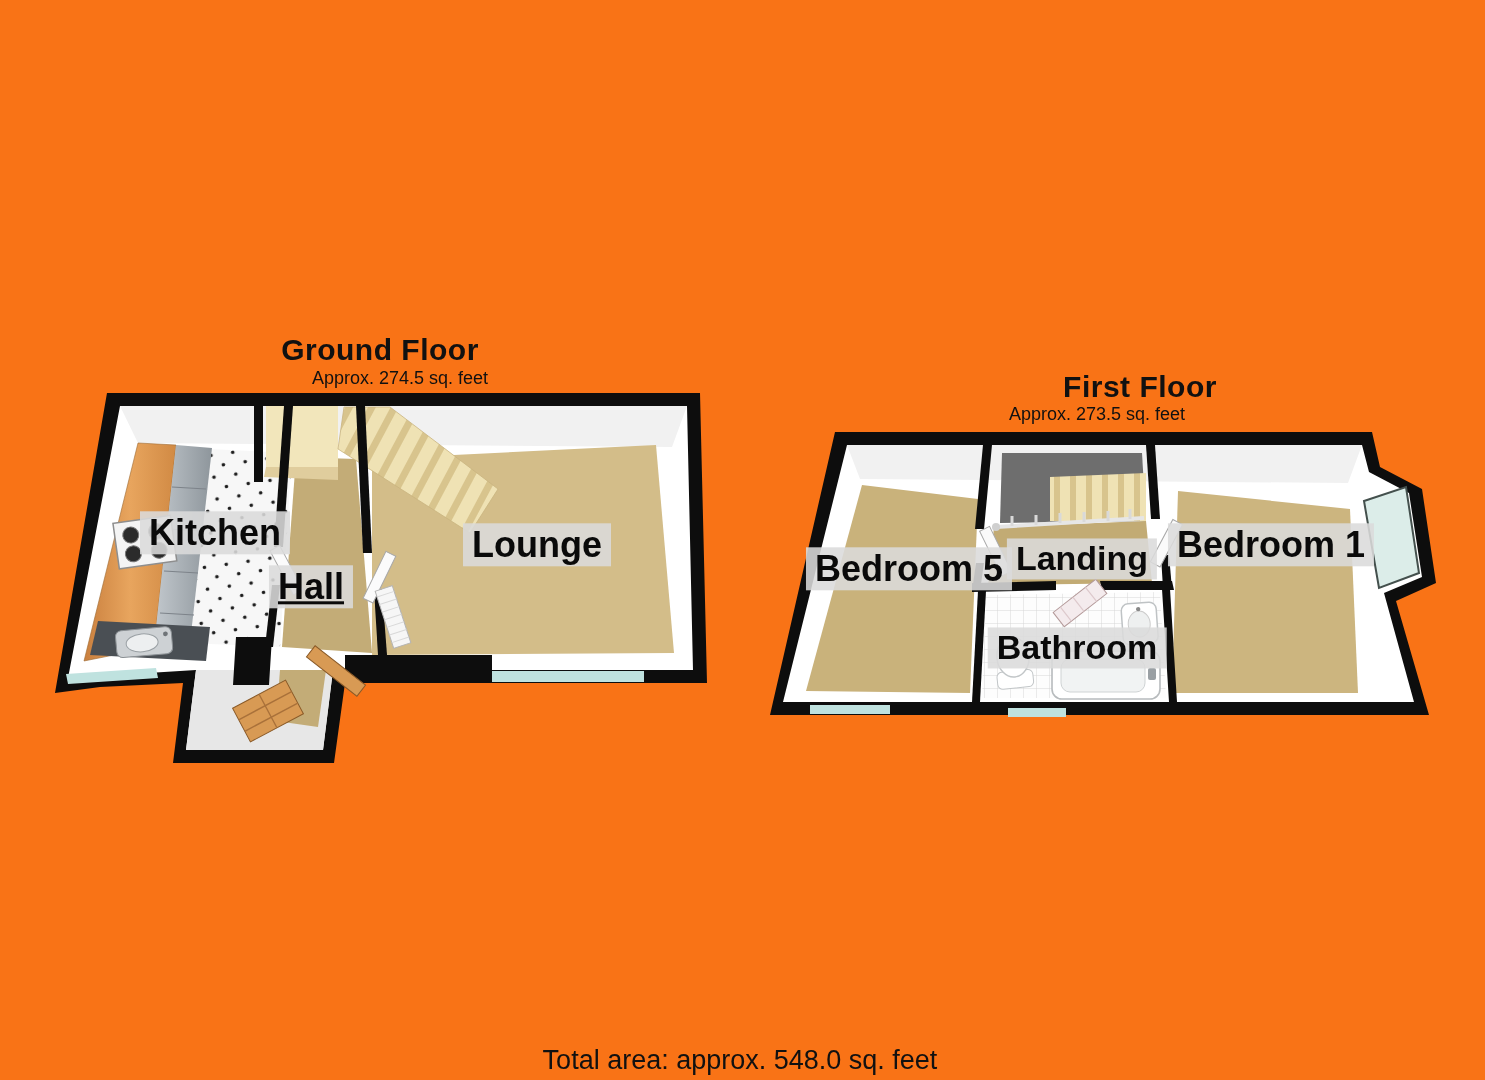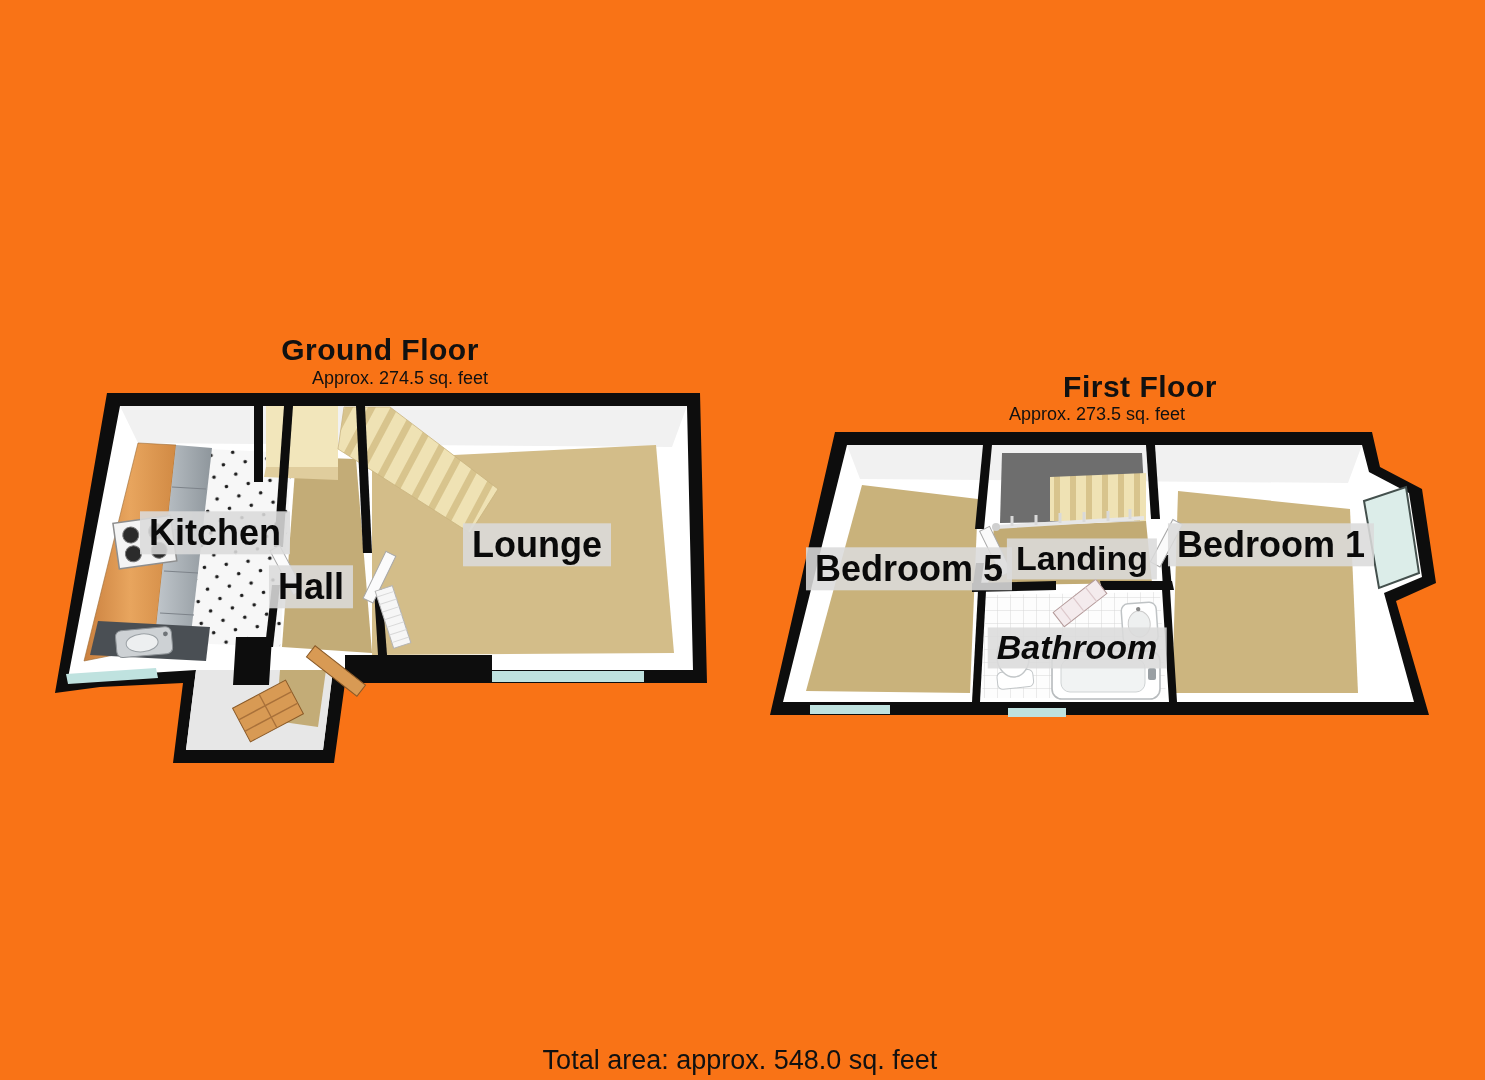--- a/index.html
+++ b/index.html
@@ -200,22 +200,22 @@
     <g transform="translate(330,188) rotate(-38)">
       <rect x="-27" y="-9" width="54" height="18" fill="#f4ebed" stroke="#b49a9a"></rect>
       <path d="M-18,-9 V9 M-2,-9 V9 M14,-9 V9" stroke="#ddc9cc" stroke-width="1.2"></path>
     </g>
 
     <polygon points="60,290 140,290 140,299 60,299" fill="#bfe2df"></polygon>
     <polygon points="258,293 316,293 316,302 258,302" fill="#bfe2df"></polygon>
   </svg>
 
   <div class="room-label" style="left:215px;top:533px;">Kitchen</div>
-  <div class="room-label" style="left:311px;top:587px;">Hall</div>
+  <div class="room-label" style="left:311px;top:587px;text-decoration:underline;">Hall</div>
   <div class="room-label" style="left:497px;top:545px;margin-left:40px;">Lounge</div>
   <div class="room-label" style="left:909px;top:569px;">Bedroom 5</div>
   <div class="room-label small" style="left:1082px;top:559px;">Landing</div>
-  <div class="room-label small" style="left:1077px;top:648px;font-style:italic;">Bathroom</div>
+  <div class="room-label small" style="left:1077px;top:648px;">Bathroom</div>
   <div class="room-label" style="left:1271px;top:545px;">Bedroom 1</div>
 
   <div class="footer-text" style="left:740px;top:1045px;">Total area: approx. 548.0 sq. feet</div>
 
 </div>
 
 </body></html>

